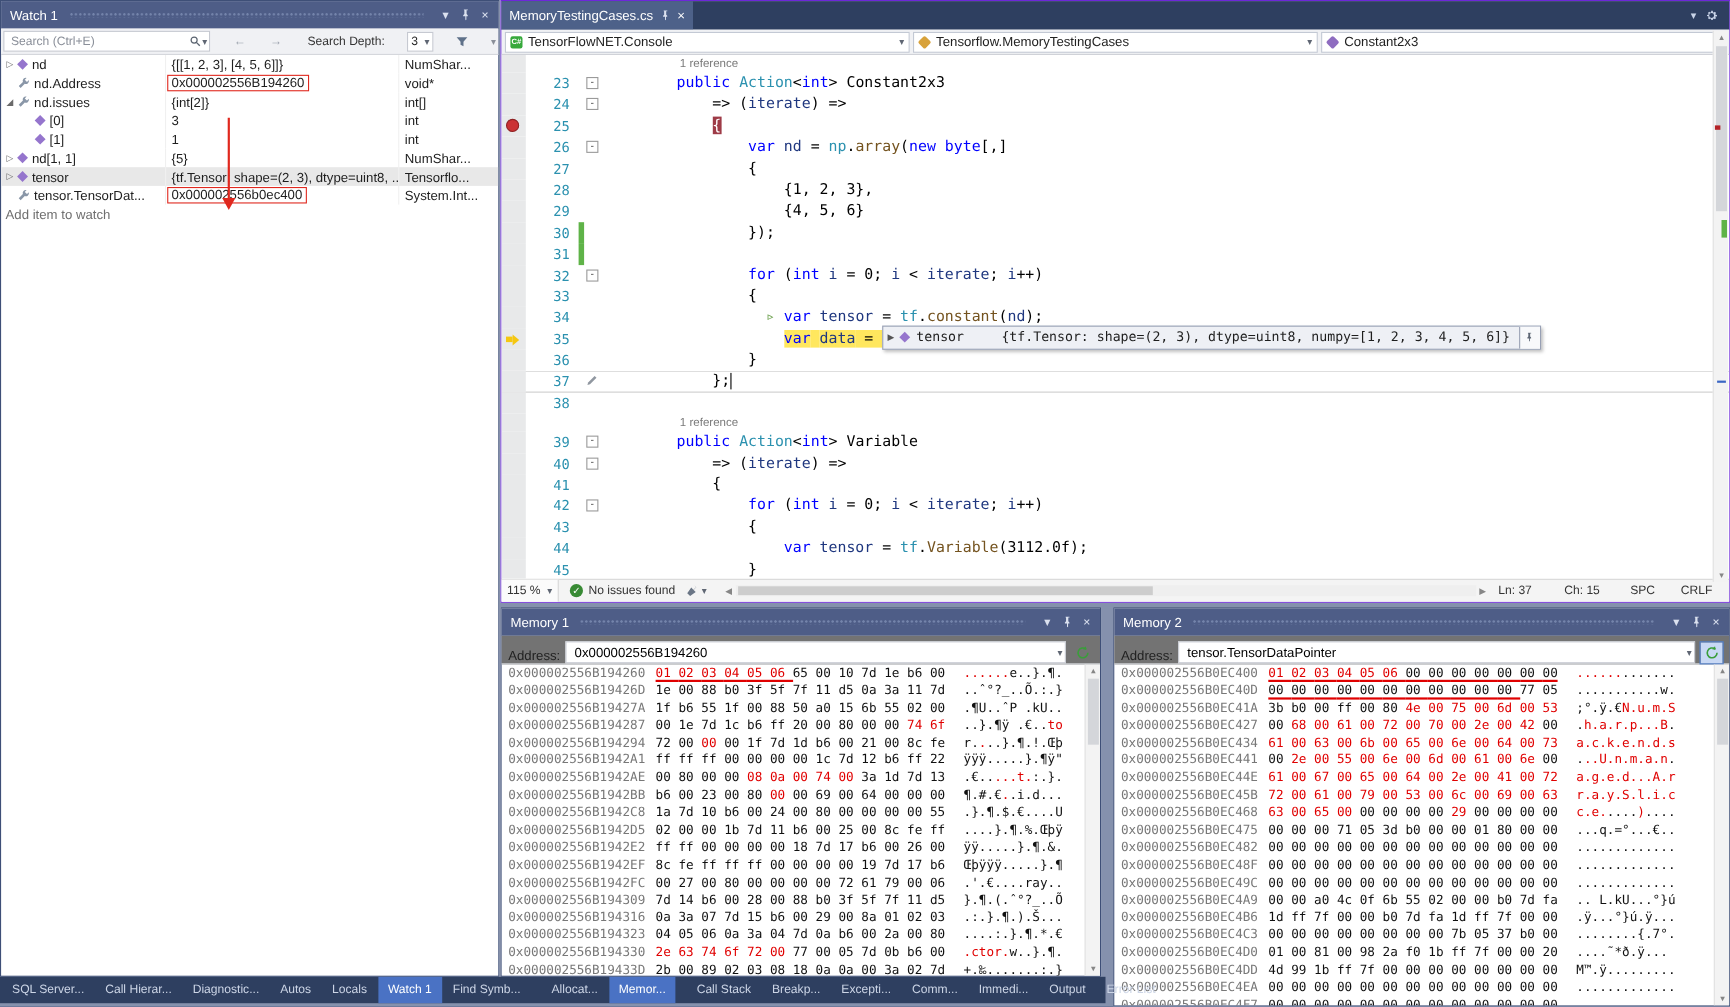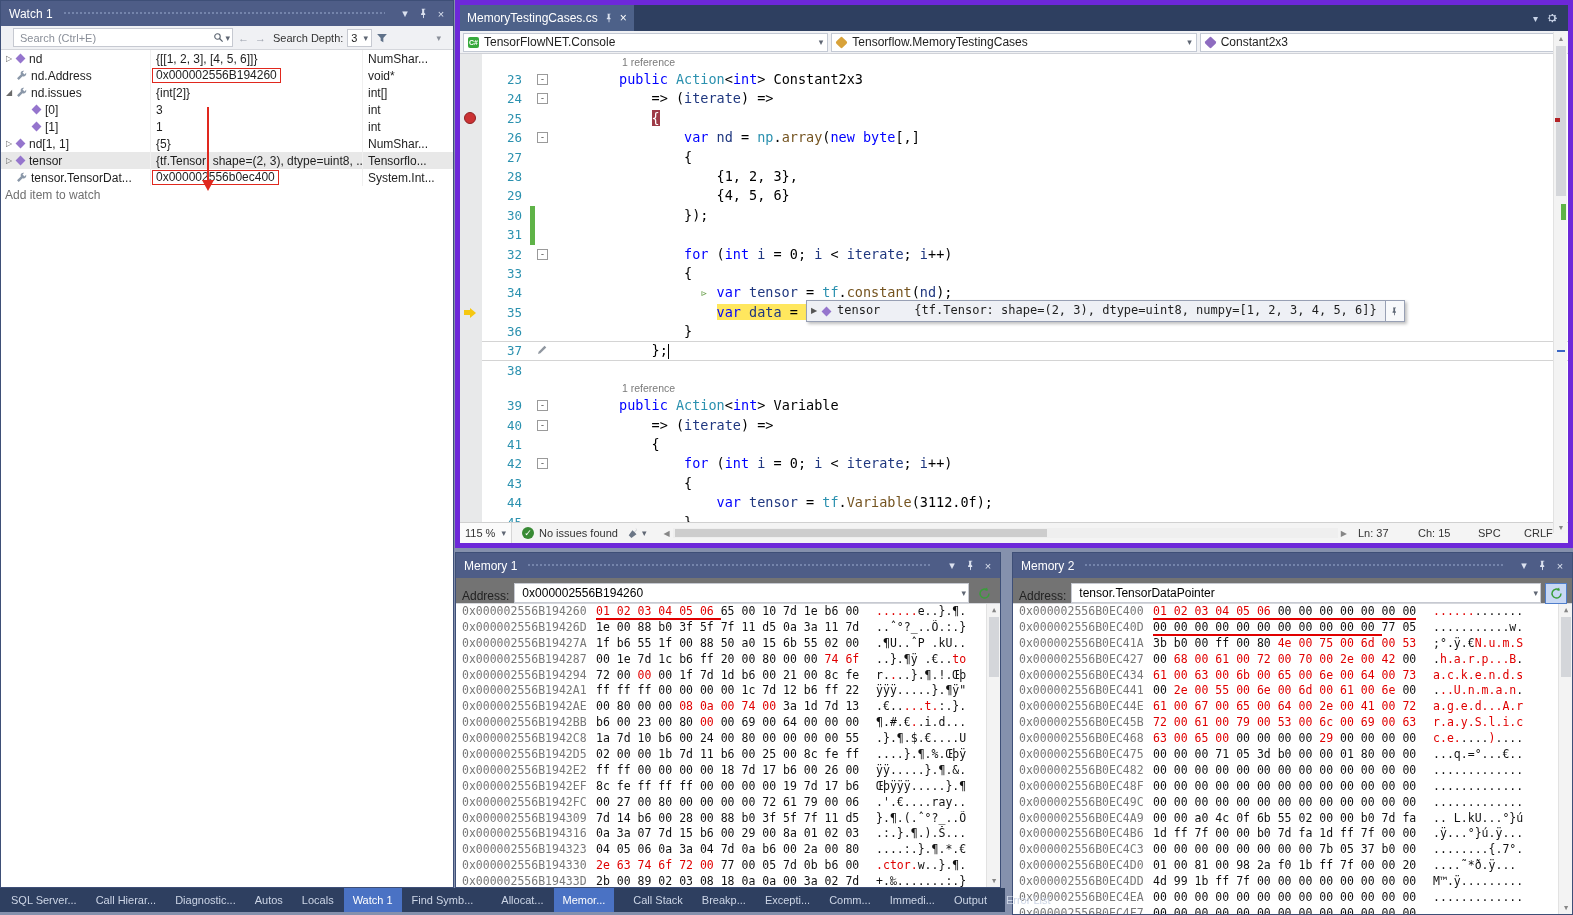--- a/index.html
+++ b/index.html
@@ -6,21 +6,21 @@
   #app{position:relative;width:1573px;height:915px;background:#8591ad;font-family:"Liberation Sans",sans-serif;overflow:hidden;font-size:12px;color:#1e1e1e;}
   .panel{position:absolute;background:#fff;border:1px solid #3e4f77;box-sizing:border-box;display:flex;flex-direction:column;}
   
   .pt{height:25px;flex:0 0 25px;background:#4e5d87;color:#fff;display:flex;align-items:center;padding:0 4px 0 8px;}
   .pt-title{font-size:12px;white-space:nowrap;}
   .grip{flex:1;height:5px;margin:0 10px;background-image:radial-gradient(#76froze 1px,transparent 1.2px);}
   .grip{background-image:radial-gradient(#7484ab 1px,transparent 1.2px);background-size:4px 4px;}
   .pt-ic{width:16px;height:16px;display:flex;align-items:center;justify-content:center;color:#dbe1ef;margin-left:2px;font-size:11px;cursor:default;}
   
   #watch{left:0;top:0;width:454px;height:888px;}
-  .w-toolbar{height:23px;flex:0 0 23px;background:#f0f1f4;border-bottom:1px solid #d5d7dc;display:flex;align-items:center;padding:0 12px;gap:4px;justify-content:space-between;}
+  .w-toolbar{height:23px;flex:0 0 23px;background:#f0f1f4;border-bottom:1px solid #d5d7dc;display:flex;align-items:center;padding:0 2px;gap:20px;justify-content:space-between;}
   .srch{display:flex;align-items:center;background:#fff;border:1px solid #c6c9d1;height:17px;width:212px;padding:0 2px 0 4px;}
   .srch input{border:none;outline:none;flex:1;font-size:11px;font-family:"Liberation Sans",sans-serif;color:#333;min-width:0;background:transparent;}
   .srch input::placeholder{color:#8a8f99;}
   .navarr{color:#9aa0ab;font-size:11px;padding:0 1px;}
   .sd-label{font-size:11px;color:#333;margin-left:2px;white-space:nowrap;}
   .sd-combo{background:#fff;border:1px solid #c6c9d1;height:16px;display:flex;align-items:center;padding:0 3px;font-size:11px;gap:6px;}
   .cdown{color:#5f6673;font-size:9px;}
   .ovf{color:#8a8f99;font-size:9px;margin-left:auto;}
   .w-gridhead{height:20px;flex:0 0 20px;display:flex;border-bottom:1px solid #e2e2e2;background:#fff;align-items:center;color:#222;}
   .w-gridhead span{border-right:1px solid #e2e2e2;height:100%;display:flex;align-items:center;padding-left:5px;box-sizing:border-box;}
@@ -31,21 +31,21 @@
   .w-name{width:150px;display:flex;align-items:center;overflow:hidden;white-space:nowrap;box-sizing:border-box;border-right:1px solid #f0f0f0;height:100%;}
   .w-val{width:212px;overflow:hidden;white-space:nowrap;box-sizing:border-box;border-right:1px solid #f0f0f0;height:100%;display:flex;align-items:center;padding-left:5px;}
   .w-type{flex:1;overflow:hidden;white-space:nowrap;color:#1e1e1e;padding-left:5px;}
   .w-exp{width:12px;text-align:center;color:#6a6a6a;font-size:8px;flex:0 0 12px;}
   .dia{width:7px;height:7px;background:#9575cd;transform:rotate(45deg);margin:0 5px 0 2px;flex:0 0 7px;}
   .picon{margin:0 3px 0 0;display:flex;flex:0 0 13px;justify-content:center;}
   .redbox{border:1px solid #e0281e;padding:0 3px;margin-left:-4px;line-height:13px;}
   .w-add{color:#6f6f6f;padding-left:4px;height:17px;display:flex;align-items:center;}
   #arrow-ov{position:absolute;left:0;top:0;pointer-events:none;}
   
-  #editor{position:absolute;left:455px;top:0;width:1118px;height:548px;background:#fff;border:5px solid #6d28d9;box-sizing:border-box;display:flex;flex-direction:column;}
+  #editor{position:absolute;left:455px;top:0;width:1118px;height:548px;background:#fff;border:1px solid #6d28d9;box-sizing:border-box;display:flex;flex-direction:column;}
   .tabstrip{height:26px;flex:0 0 26px;background:#2e3f60;display:flex;align-items:stretch;}
   .doctab{background:#4d6189;color:#fff;display:flex;align-items:center;padding:0 7px;gap:6px;font-size:12px;}
   .strip-icons{margin-left:auto;display:flex;align-items:center;gap:8px;padding-right:10px;color:#c9d4e8;}
   .navbar{height:22px;flex:0 0 22px;background:#f0f1f4;border-bottom:1px solid #d0d2d8;display:flex;align-items:center;padding:0 3px;gap:3px;}
   .navcombo{flex:1;background:#fff;border:1px solid #c3c9d4;height:17px;display:flex;align-items:center;padding:0 4px;gap:5px;font-size:12px;color:#222;overflow:hidden;white-space:nowrap;}
   .navcombo .cdown{margin-left:auto;}
   .nico{width:11px;height:11px;flex:0 0 11px;border-radius:2px;}
   .nico.proj{background:#37a93c;color:#fff;font-size:7px;display:flex;align-items:center;justify-content:center;font-weight:bold;}
   .nico.cls{background:#d8a23a;transform:rotate(45deg) scale(.8);}
   .nico.mth{background:#8e6cc0;transform:rotate(45deg) scale(.8);}

